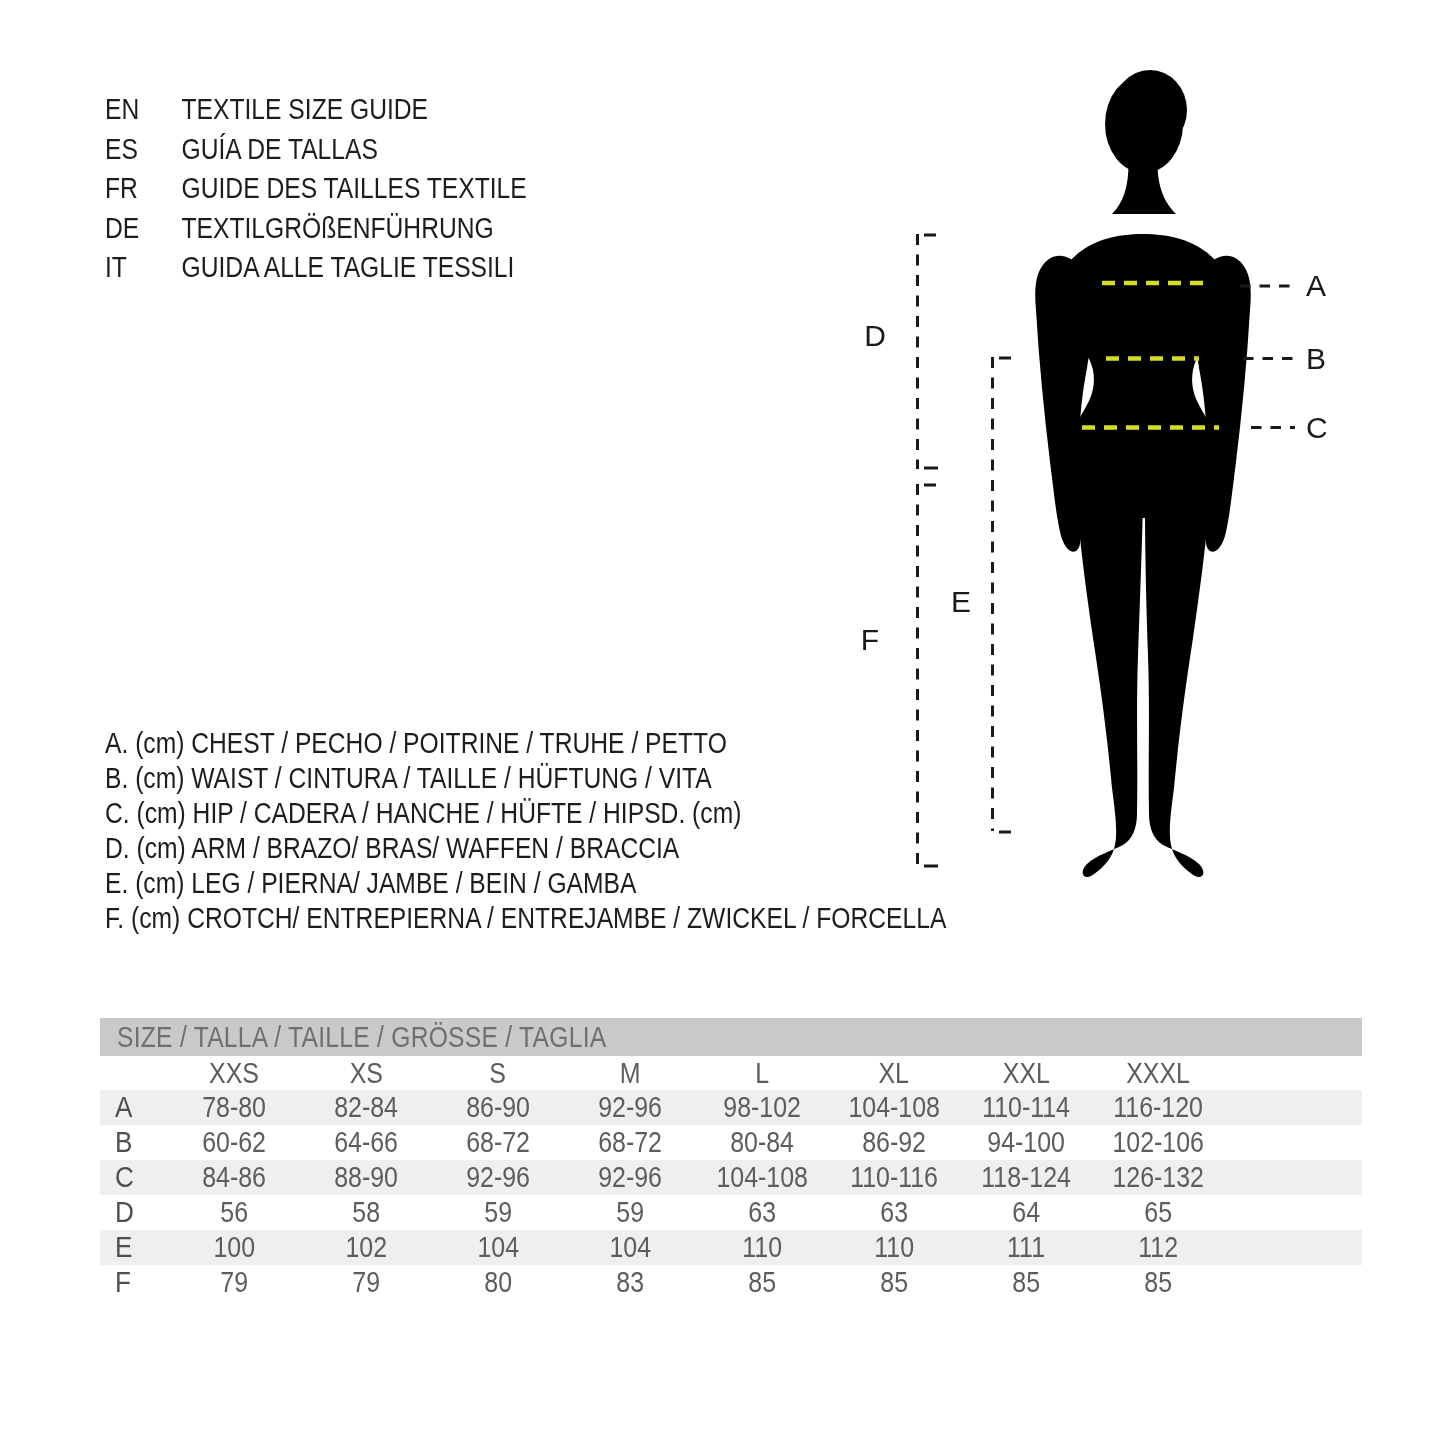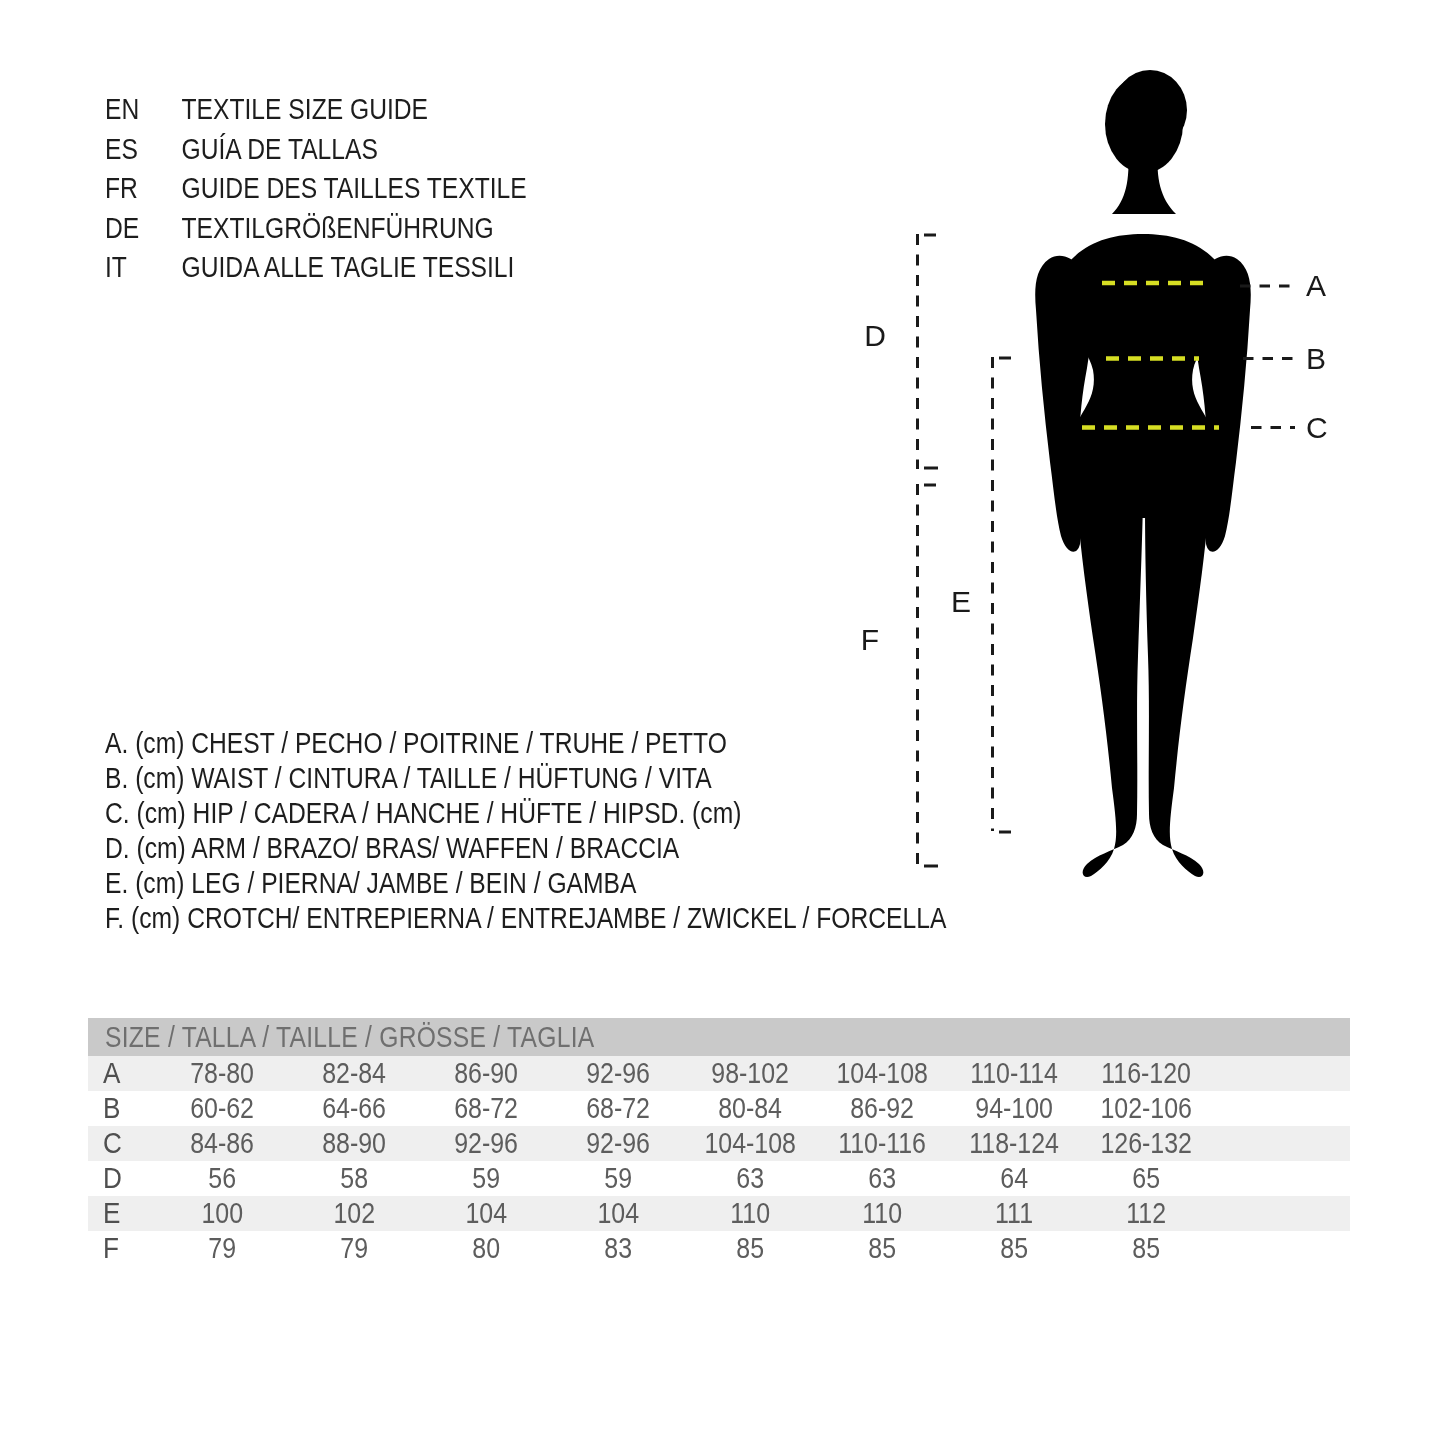--- a/index.html
+++ b/index.html
@@ -32,21 +32,21 @@
   }
   .legend-line { white-space: nowrap; }
 
   
   .gender-title {
     position: absolute; left: 105px; top: 961px;
     font-size: 29px; line-height: 35px; color: #1d1d1d;
   }
 
   
-  .size-table { position: absolute; left: 88px; top: 1018px; width: 1262px; }
+  .size-table { position: absolute; left: 100px; top: 1018px; width: 1262px; }
   .t-header {
     height: 38px; line-height: 38px; background: #c9c9c9;
     color: #6f6f6f; font-size: 29px; padding-left: 17px;
     box-sizing: border-box;
   }
   .t-row {
     display: grid;
     grid-template-columns: 68px repeat(8, 132px) 1fr;
     height: 35px; align-items: center;
     font-size: 29px; color: #5d5d5d;
@@ -164,20 +164,32 @@
     <div class="legend-line">E. (cm) LEG / PIERNA/ JAMBE / BEIN / GAMBA</div>
     <div class="legend-line">F. (cm) CROTCH/ ENTREPIERNA / ENTREJAMBE / ZWICKEL / FORCELLA</div>
   </div>
 
 
   <div class="size-table">
     <div class="t-header">
       <span class="cond">SIZE / TALLA / TAILLE / GRÖSSE / TAGLIA</span>
     </div>
 
+    <div class="t-row t-sizes">
+      <div class="t-cell t-label"></div>
+      <div class="t-cell"><span class="cond-c">XXS</span></div>
+      <div class="t-cell"><span class="cond-c">XS</span></div>
+      <div class="t-cell"><span class="cond-c">S</span></div>
+      <div class="t-cell"><span class="cond-c">M</span></div>
+      <div class="t-cell"><span class="cond-c">L</span></div>
+      <div class="t-cell"><span class="cond-c">XL</span></div>
+      <div class="t-cell"><span class="cond-c">XXL</span></div>
+      <div class="t-cell"><span class="cond-c">XXXL</span></div>
+      <div class="t-cell"></div>
+    </div>
 
     <div class="t-row stripe">
       <div class="t-cell t-label"><span class="cond-l">A</span></div>
       <div class="t-cell"><span class="cond-c">78-80</span></div>
       <div class="t-cell"><span class="cond-c">82-84</span></div>
       <div class="t-cell"><span class="cond-c">86-90</span></div>
       <div class="t-cell"><span class="cond-c">92-96</span></div>
       <div class="t-cell"><span class="cond-c">98-102</span></div>
       <div class="t-cell"><span class="cond-c">104-108</span></div>
       <div class="t-cell"><span class="cond-c">110-114</span></div>

